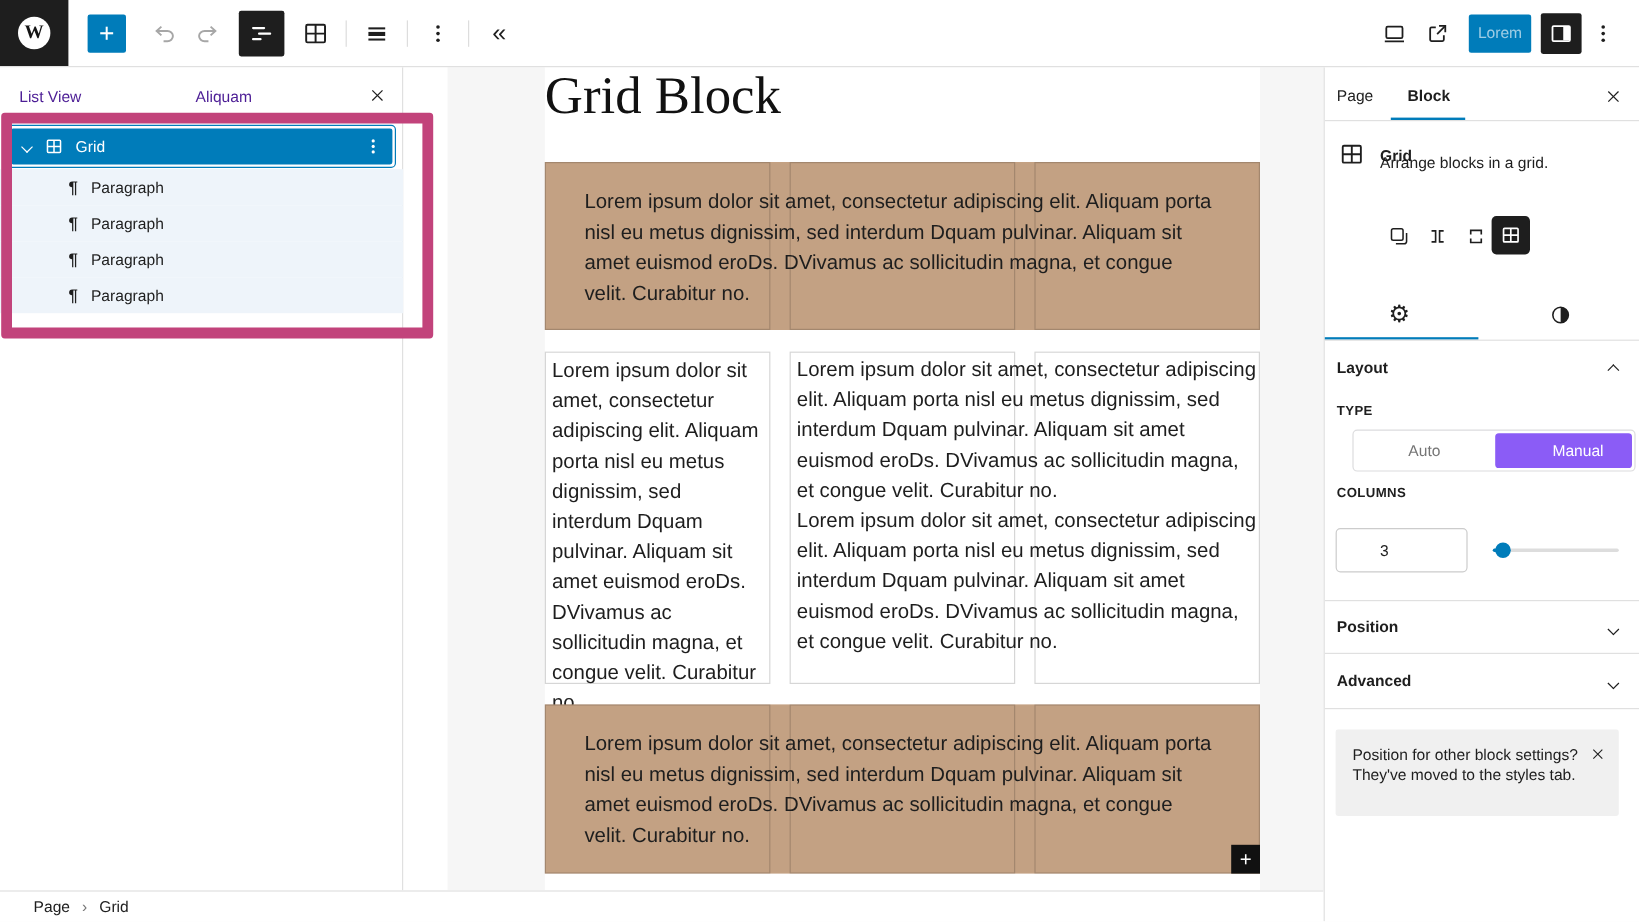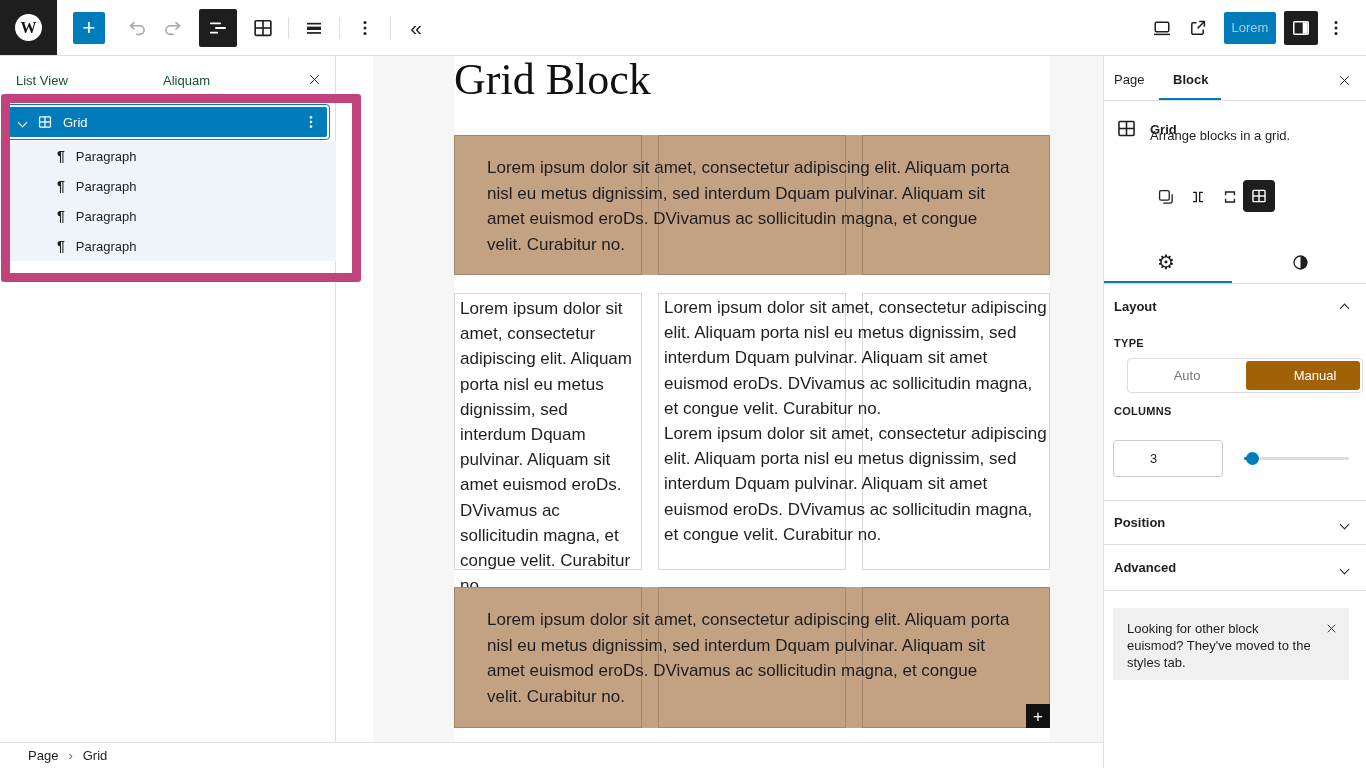--- a/index.html
+++ b/index.html
@@ -29,21 +29,21 @@
   .collapse-glyph { font-size:21px; color:#1e1e1e; }
   .save-btn { width:52px; height:32px; border:none; border-radius:2px; background:#007cba;
               color:rgba(255,255,255,0.62); font-size:13px; cursor:pointer; margin:0 8px; }
   .toggle-sidebar { width:34px; height:34px; border:none; border-radius:2px; background:#1e1e1e;
                     color:#fff; display:flex; align-items:center; justify-content:center; cursor:pointer; }
   .tb-right { padding-right:12px; }
 
   
   .lv-panel { position:absolute; left:0; top:56px; width:336px; height:686px; background:#fff;
               border-right:1px solid #e0e0e0; z-index:10; }
-  .lv-tab { position:absolute; font-size:13px; font-weight:500; color:#14532d; cursor:pointer; }
+  .lv-tab { position:absolute; font-size:13px; font-weight:500; color:#4c1d95; cursor:pointer; }
   .lv-close { position:absolute; right:10px; top:12px; width:22px; height:22px; border:none;
               background:transparent; color:#1e1e1e; cursor:pointer; display:flex;
               align-items:center; justify-content:center; }
   .gridrow-outer { position:absolute; left:6px; top:48px; width:324px; height:36px;
                    border:1.5px solid #007cba; border-radius:4px; padding:2px; background:#fff; cursor:pointer; }
   .gridrow { width:100%; height:100%; background:#007cba; border-radius:2px; color:#fff;
              display:flex; align-items:center; font-size:13px; }
   .gridrow .chev { margin-left:10px; }
   .gridrow svg { margin-left:10px; }
   .gridrow .lbl { margin-left:9px; }
@@ -96,21 +96,21 @@
               display:flex; align-items:center; justify-content:center; width:28px; height:28px; }
   .var-active { position:absolute; width:32px; height:32px; background:#1e1e1e; border-radius:4px;
                 display:flex; align-items:center; justify-content:center; color:#fff; border:none; cursor:pointer; }
   .gear-glyph { font-size:20px; line-height:1; }
   .sec-label { font-size:13px; font-weight:600; cursor:pointer; }
   .kicker { font-size:11px; font-weight:600; letter-spacing:0.3px; color:#1e1e1e; }
   .toggle-group { position:absolute; left:23px; width:236px; height:35px; border:1px solid #dcdcde;
                   border-radius:4px; background:#fff; }
   .seg-auto { position:absolute; left:0; top:0; width:118px; height:33px; display:flex;
               align-items:center; justify-content:center; font-size:13px; color:#757575; cursor:pointer; }
-  .seg-manual { position:absolute; right:2px; top:2px; width:114px; height:29px; background:#a16207;
+  .seg-manual { position:absolute; right:2px; top:2px; width:114px; height:29px; background:#8b5cf6;
                 color:#fff; border-radius:3px; display:flex; align-items:center; justify-content:center;
                 font-size:13px; font-weight:500; cursor:pointer;padding-left:24px; }
   .num-input { position:absolute; left:9px; width:110px; height:37px; border:1px solid #ccc;
                border-radius:4px; background:#fff; display:flex; align-items:center;
                padding-left:36px; font-size:13px; cursor:text; }
   .slider-track { position:absolute; left:140px; width:105px; height:3px; background:#ddd;
                   border-radius:2px; cursor:pointer; }
   .slider-fill { position:absolute; left:0; top:0; width:13px; height:3px; background:#007cba;
                  border-radius:2px; }
   .slider-thumb { position:absolute; left:142px; width:13px; height:13px; border-radius:50%;
@@ -434,21 +434,21 @@
     </button>
     <span class="hline" style="top:488px;"></span>
 
     <span class="insp-abs sec-label" style="left:10px;top:504px;">Advanced</span>
     <button class="chevbtn" style="right:10px;top:501px;">
       <span class="chev down"></span>
     </button>
     <span class="hline" style="top:534px;"></span>
 
     <div class="notice" style="top:552px;">
-      <span>Looking for other block euismod? They've moved to the styles tab.</span>
+      <span>Position for other block settings? They've moved to the styles tab.</span>
       <button class="notice-close">
         <span style="display:flex;">
           <svg width="15" height="15" viewBox="0 0 24 24" stroke="currentColor" stroke-width="1.4" fill="none">
             <line x1="6" y1="6" x2="18" y2="18"></line>
               <line x1="18" y1="6" x2="6" y2="18"></line>
           </svg>
         </span>
       </button>
     </div>
   </aside>

